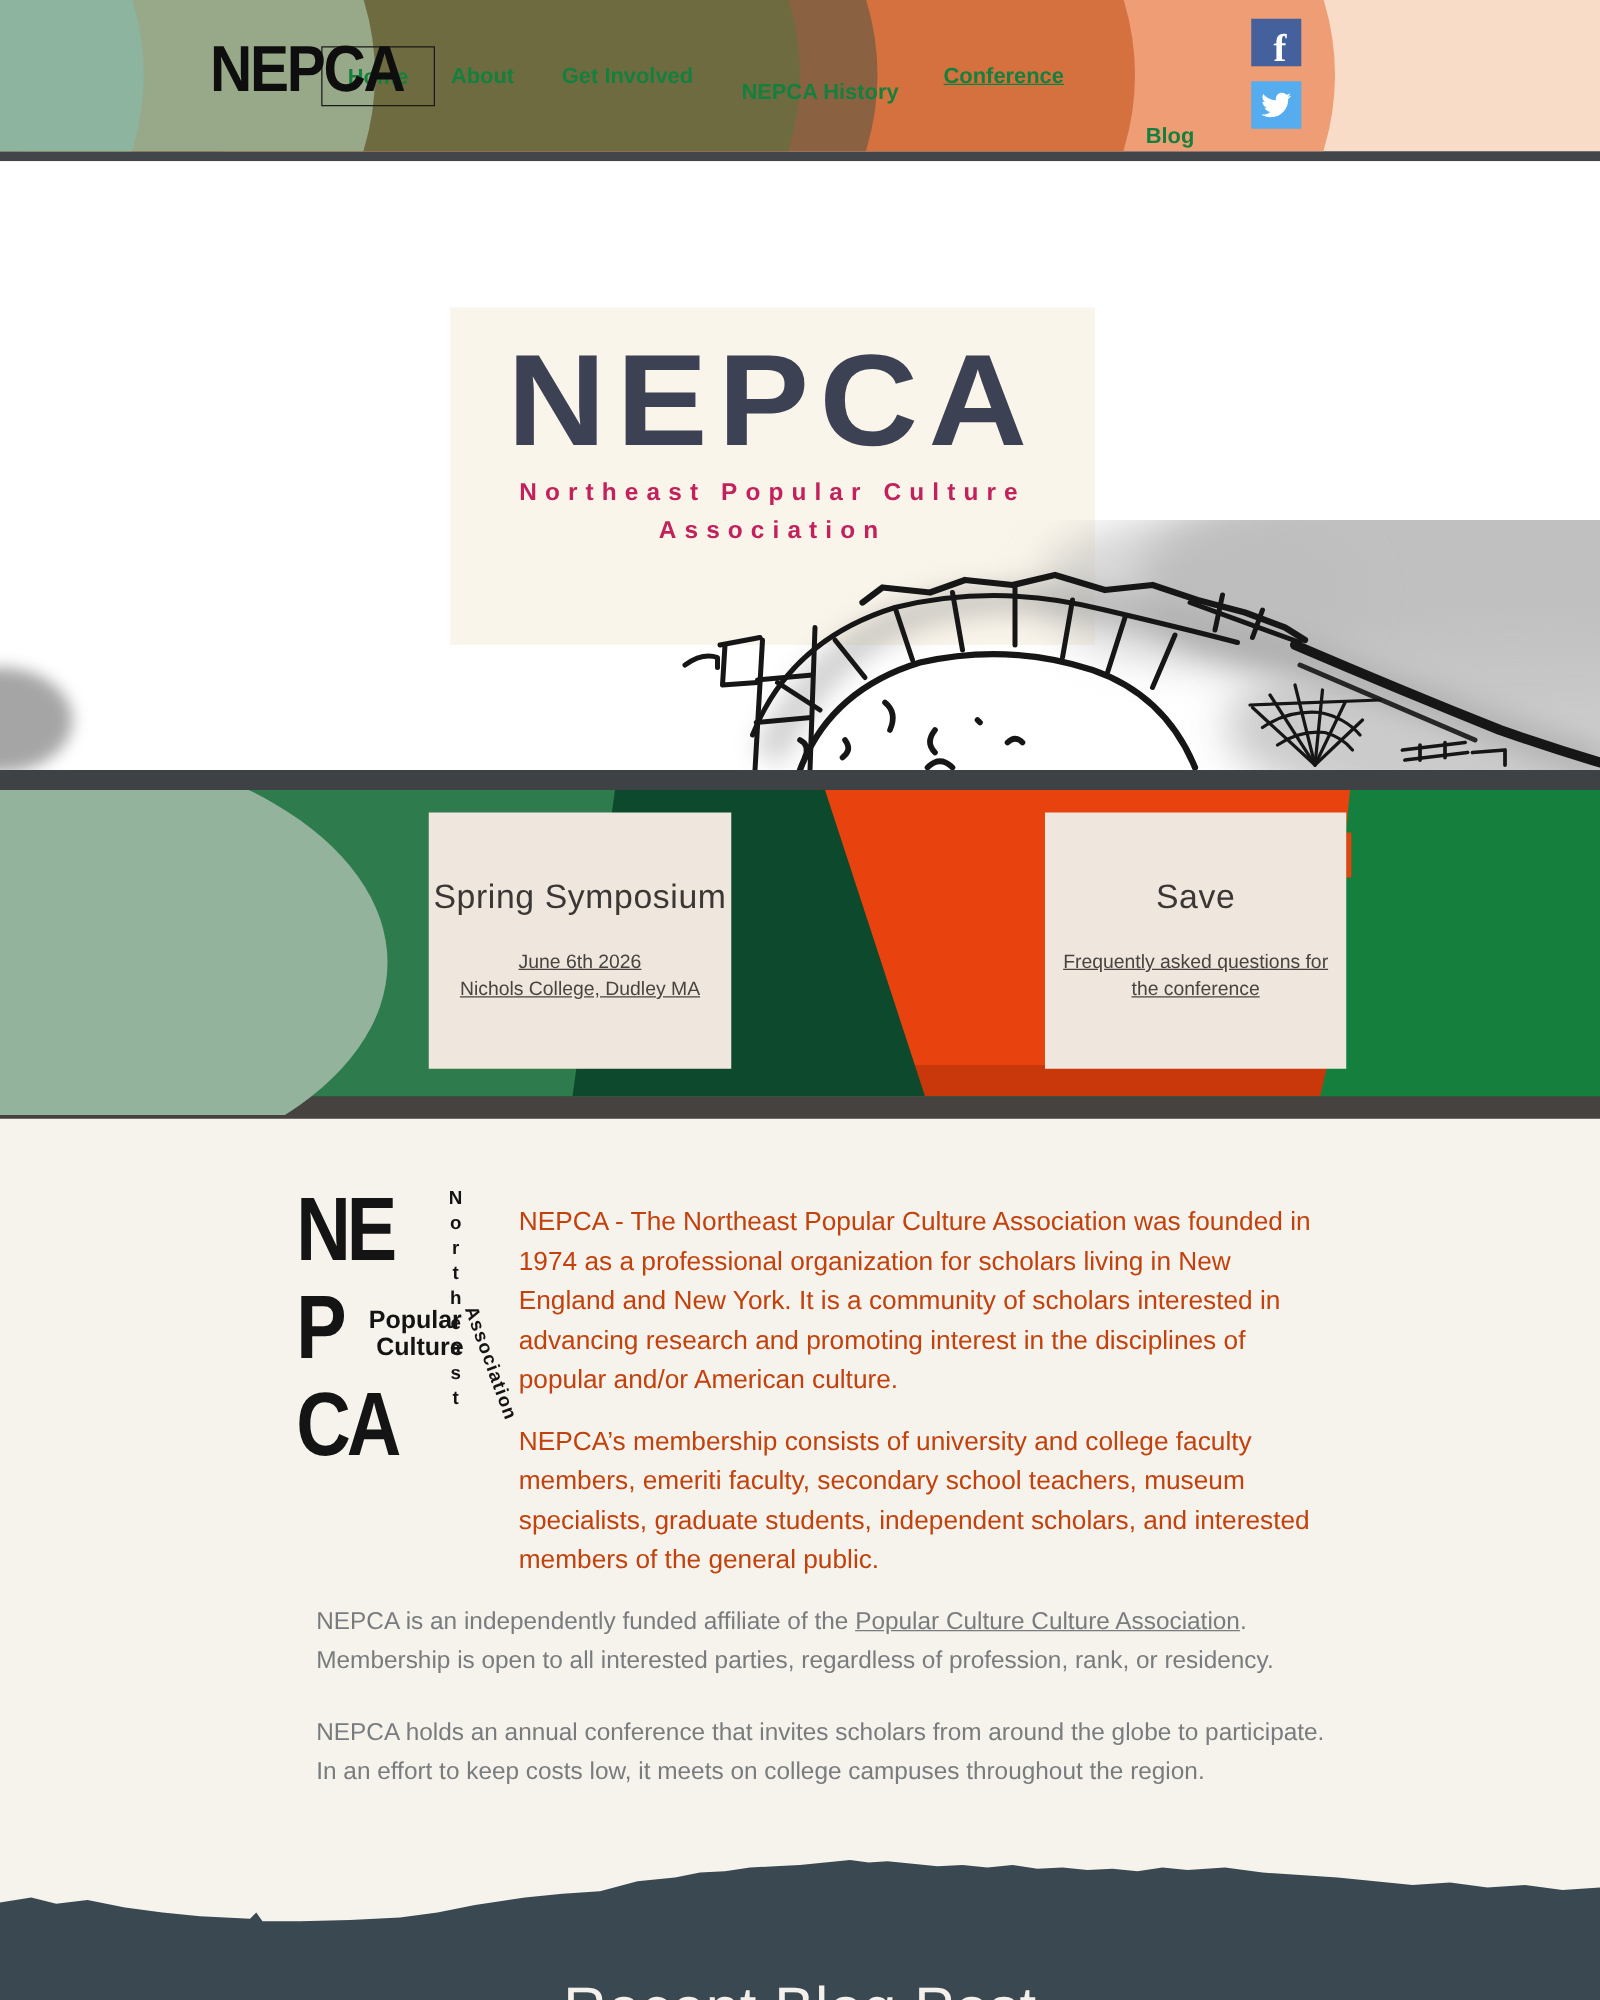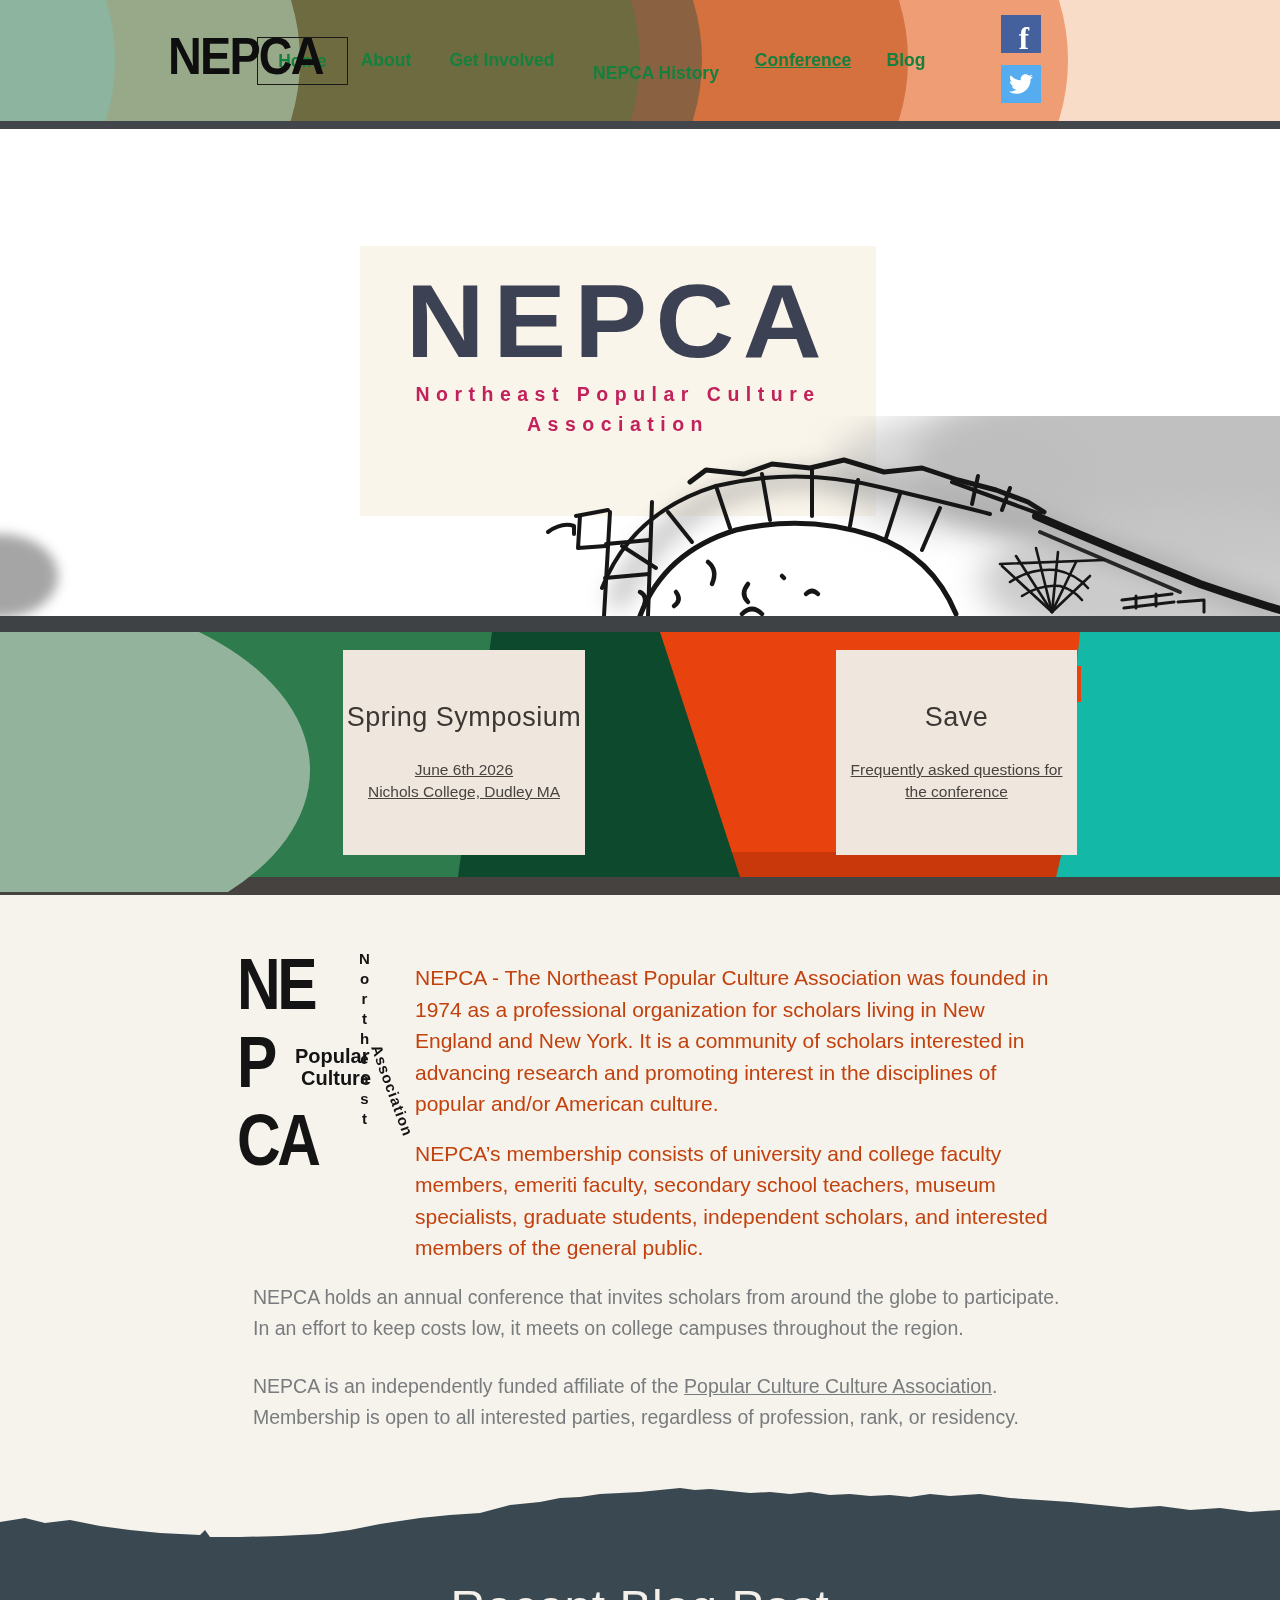--- a/index.html
+++ b/index.html
@@ -14,21 +14,21 @@
   .b3{left:-260px;background:#6F6B41;z-index:5;}
   .b4{left:-198px;background:#8A6242;z-index:4;}
   .b5{left:8px;background:#D4713F;z-index:3;}
   .b6{left:168px;background:#EE9D74;z-index:2;}
   .nav-logo{position:absolute;left:168px;top:30px;z-index:22;font-size:52px;font-weight:800;
             letter-spacing:-2px;color:#0E0E0E;transform:scaleX(.9);transform-origin:left top;line-height:1;}
   .home-box{position:absolute;left:257px;top:37px;width:89px;height:46px;border:1px solid #1a1a1a;
             z-index:21;display:flex;align-items:center;justify-content:center;}
   .nav-item{position:absolute;top:50px;transform:translateX(-50%);z-index:23;font-size:17.5px;
             font-weight:700;color:#15803d;white-space:nowrap;cursor:pointer;}
-  .nav-about{left:386px;} .nav-get{left:502px;} .nav-hist{left:656px;margin-top:13px;} .nav-conf{left:803px;text-decoration:underline;} .nav-blog{left:906px;}
+  .nav-about{left:386px;} .nav-get{left:502px;} .nav-hist{left:656px;margin-top:13px;} .nav-conf{left:803px;text-decoration:underline;} .nav-blog{left:936px;margin-top:48px;}
   .home-label{position:static;transform:none;}
   .social{position:absolute;z-index:24;width:40px;height:38px;display:flex;align-items:center;justify-content:center;cursor:pointer;}
   .fb{left:1001px;top:15px;background:#44619D;}
   .tw{left:1001px;top:65px;background:#55ACEE;}
   .fb span{color:#fff;font-family:"Liberation Serif",serif;font-weight:700;font-size:31px;line-height:1;
            position:relative;top:4px;left:3px;}
   .tw svg{width:24px;height:24px;fill:#fff;}
 
   
   .strip{position:absolute;left:0;width:1280px;}
@@ -38,21 +38,21 @@
 
   
   .hero{position:absolute;left:0;top:129px;width:1280px;height:487px;background:#FFFFFF;overflow:hidden;}
   .hero-box{position:absolute;left:360px;top:117px;width:516px;height:270px;background:#FAF5EA;text-align:center;}
   .hero-title{margin-top:18px;font-size:104px;font-weight:800;color:#3D4154;letter-spacing:8px;
               transform:scaleX(1.05);transform-origin:center;line-height:1.1;}
   .hero-sub{margin-top:2px;font-size:19.5px;font-weight:600;color:#C2215C;letter-spacing:6.5px;line-height:1.5;}
   .bridge{position:absolute;left:0;top:287px;width:1280px;height:200px;}
 
   
-  .band{position:absolute;left:0;top:632px;width:1280px;height:260px;background:#14b8a6;overflow:hidden;}
+  .band{position:absolute;left:0;top:632px;width:1280px;height:260px;background:#15803d;overflow:hidden;}
   .shape{position:absolute;left:0;top:0;width:1280px;height:245px;}
   .sh-orange{background:#E8430E;clip-path:polygon(655px 0,1080px 0,1056px 245px,737px 245px);z-index:1;}
   .sh-orangedark{background:#C8380A;clip-path:polygon(728px 220px,1062px 220px,1056px 245px,737px 245px);z-index:2;}
   .sh-dgreen{background:#0D492C;clip-path:polygon(480px 0,660px 0,740px 245px,452px 245px);z-index:3;}
   .sh-mgreen{background:#2E7B4D;clip-path:polygon(0 0,492px 0,458px 245px,0 245px);z-index:4;}
   .sh-sage{position:absolute;left:-310px;top:-42px;width:620px;height:360px;border-radius:50%;background:#94B39C;z-index:5;}
   .sliver{position:absolute;left:1077px;top:34px;width:4px;height:36px;background:#E8430E;z-index:9;}
   .card{position:absolute;top:18px;width:242px;height:205px;background:#EFE6DE;z-index:10;text-align:center;}
   .c1{left:343px;} .c2{left:590px;width:241px;} .c3{left:836px;width:241px;}
   .card-title{margin-top:52px;font-size:27px;font-weight:400;color:#3B3734;letter-spacing:.5px;}
@@ -235,22 +235,22 @@
     <div class="lg lg-ne-vert">Northeast</div>
     <div class="lg lg-assoc">Association</div>
   </div>
 
   <div class="paras1">
     <p>NEPCA - The Northeast Popular Culture Association was founded in 1974 as a professional organization for scholars living in New England and New York. It is a community of scholars interested in advancing research and promoting interest in the disciplines of popular and/or American culture.</p>
     <p>NEPCA’s membership consists of university and college faculty members, emeriti faculty, secondary school teachers, museum specialists, graduate students, independent scholars, and interested members of the general public.</p>
   </div>
 
   <div class="paras2">
+    <p><span>NEPCA is an independently funded affiliate of the </span><span class="inline-link">Popular Culture Culture Association</span><span>. Membership is open to all interested parties, regardless of profession, rank, or residency.</span></p>
     <p>NEPCA holds an annual conference that invites scholars from around the globe to participate. In an effort to keep costs low, it meets on college campuses throughout the region.</p>
-    <p><span>NEPCA is an independently funded affiliate of the </span><span class="inline-link">Popular Culture Culture Association</span><span>. Membership is open to all interested parties, regardless of profession, rank, or residency.</span></p>
   </div>
 
   <svg class="footer-svg" viewBox="0 0 1280 120" preserveAspectRatio="none">
     <polygon fill="#394851" points="0,42 25,38 45,43 70,40 100,46 130,50 160,53 200,55 205,50 210,57 240,57 280,56 320,54 350,50 380,44 420,38 450,35 480,33 510,25 540,22 560,18 580,17 600,14 620,13 640,12 660,10 680,8 695,10 710,9 730,11 750,13 770,12 790,14 810,12 830,15 850,14 870,16 890,15 910,17 930,14 950,16 980,14 1010,18 1040,20 1070,22 1100,25 1130,28 1160,26 1190,30 1220,28 1250,32 1280,30 1280,120 0,120"></polygon>
   </svg>
   <div class="footer-heading">Recent Blog Post</div>
 
 </div>
 
 </body></html>

